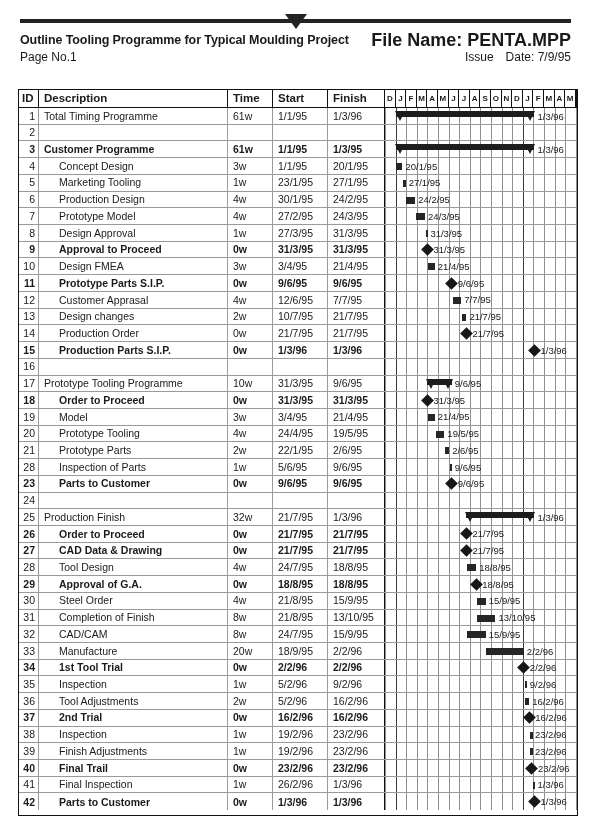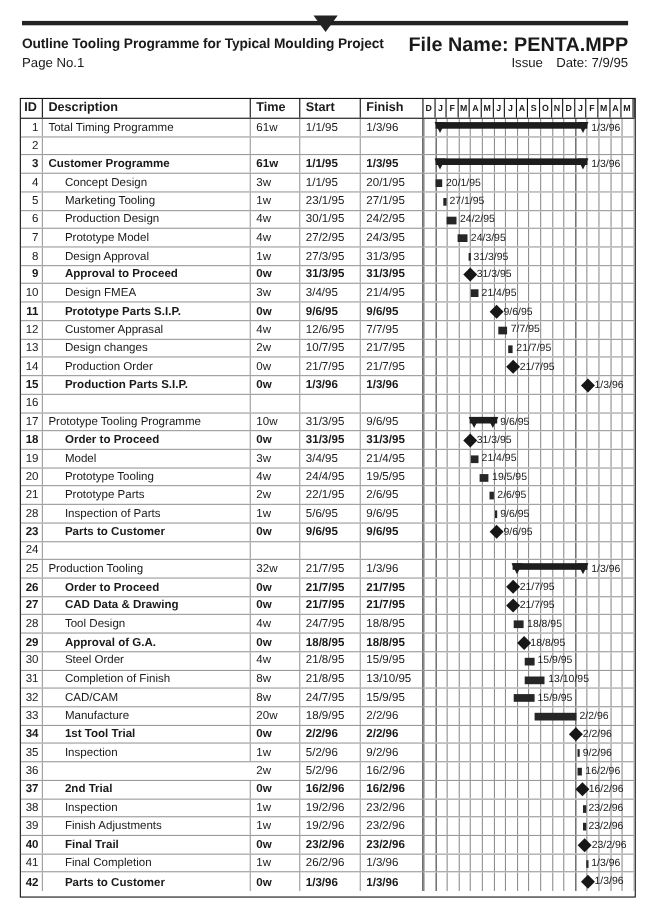--- a/index.html
+++ b/index.html
@@ -948,21 +948,21 @@
             <div class="gline" style="left: 148.4px;"></div>
             <div class="gline" style="left: 159px;"></div>
             <div class="gline" style="left: 169.6px;"></div>
             <div class="gline" style="left: 180.2px;"></div>
             <div class="gline" style="left: 190.8px;"></div>
           </div>
         </div>
       </div>
       <div class="row ind0">
         <div class="c c-id">25</div>
-        <div class="c c-desc">Production Tooling</div>
+        <div class="c c-desc">Production Finish</div>
         <div class="c c-time">32w</div>
         <div class="c c-start">21/7/95</div>
         <div class="c c-finish">1/3/96</div>
         <div class="c c-gantt">
           <div class="gwrap">
             <div class="gline" style="left: 0px;"></div>
             <div class="gline major" style="left: 10.6px;"></div>
             <div class="gline" style="left: 21.2px;"></div>
             <div class="gline" style="left: 31.8px;"></div>
             <div class="gline" style="left: 42.4px;"></div>
@@ -1300,20 +1300,21 @@
             <div class="gline" style="left: 169.6px;"></div>
             <div class="gline" style="left: 180.2px;"></div>
             <div class="gline" style="left: 190.8px;"></div>
           </div>
           <div class="task" style="left: 139.92px; width: 2.5px;"></div>
           <div class="glabel" style="left: 144.828px;">9/2/96</div>
         </div>
       </div>
       <div class="row ind1">
         <div class="c c-id">36</div>
+        <div class="c c-desc">Tool Adjustments</div>
         <div class="c c-time">2w</div>
         <div class="c c-start">5/2/96</div>
         <div class="c c-finish">16/2/96</div>
         <div class="c c-gantt">
           <div class="gwrap">
             <div class="gline" style="left: 0px;"></div>
             <div class="gline major" style="left: 10.6px;"></div>
             <div class="gline" style="left: 21.2px;"></div>
             <div class="gline" style="left: 31.8px;"></div>
             <div class="gline" style="left: 42.4px;"></div>
@@ -1459,21 +1460,21 @@
             <div class="gline" style="left: 169.6px;"></div>
             <div class="gline" style="left: 180.2px;"></div>
             <div class="gline" style="left: 190.8px;"></div>
           </div>
           <div class="milestone" style="left: 142.416px;"></div>
           <div class="glabel" style="left: 152.916px;">23/2/96</div>
         </div>
       </div>
       <div class="row ind1">
         <div class="c c-id">41</div>
-        <div class="c c-desc">Final Completion</div>
+        <div class="c c-desc">Final Inspection</div>
         <div class="c c-time">1w</div>
         <div class="c c-start">26/2/96</div>
         <div class="c c-finish">1/3/96</div>
         <div class="c c-gantt">
           <div class="gwrap">
             <div class="gline" style="left: 0px;"></div>
             <div class="gline major" style="left: 10.6px;"></div>
             <div class="gline" style="left: 21.2px;"></div>
             <div class="gline" style="left: 31.8px;"></div>
             <div class="gline" style="left: 42.4px;"></div>

